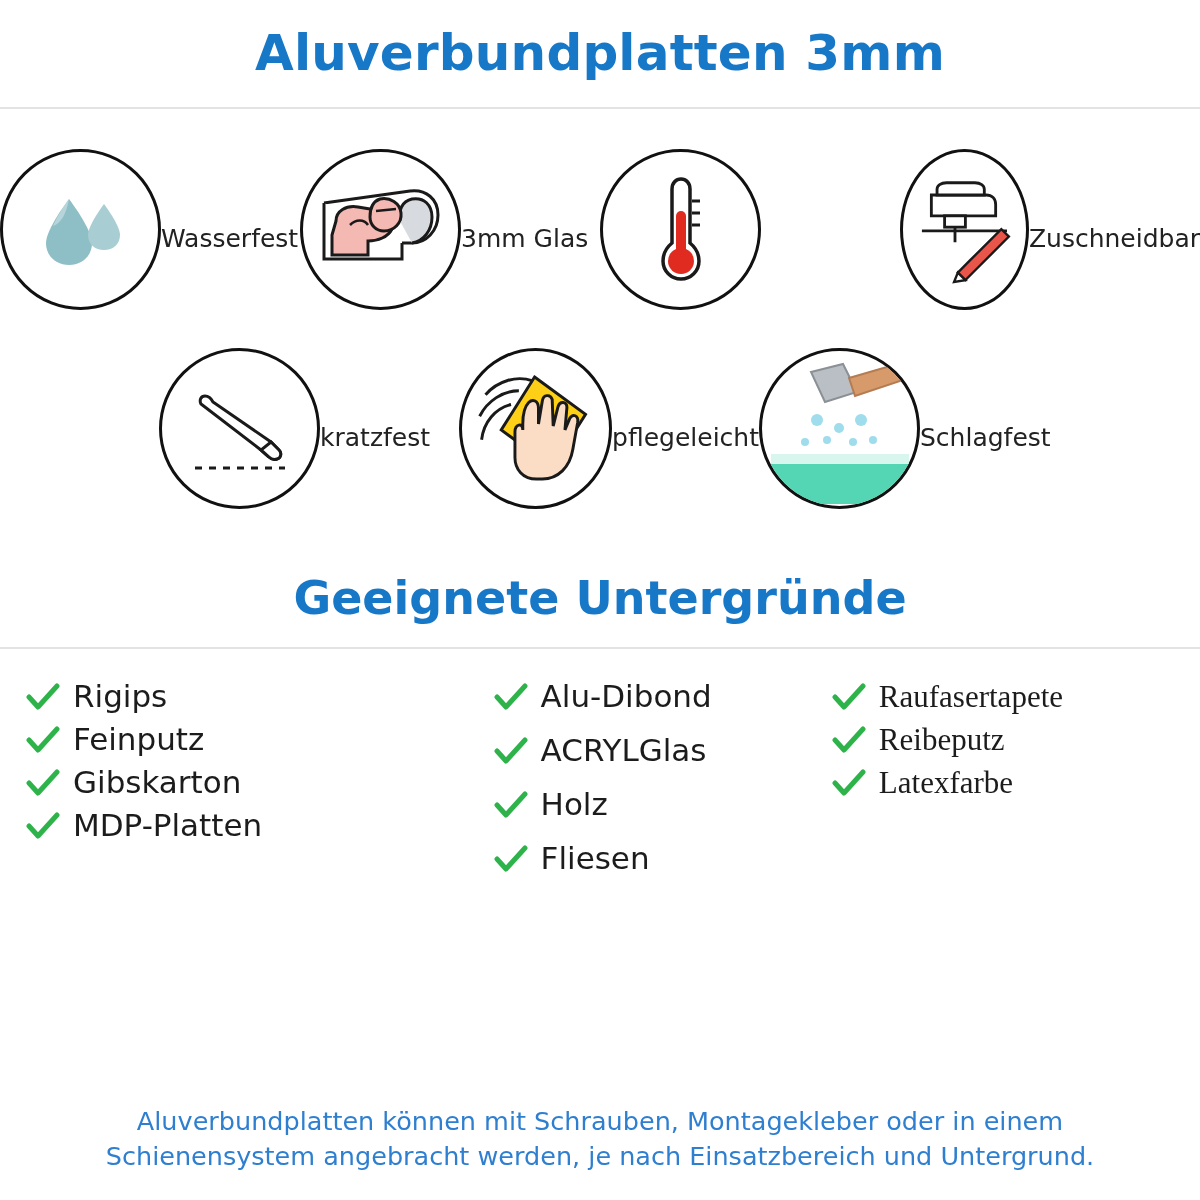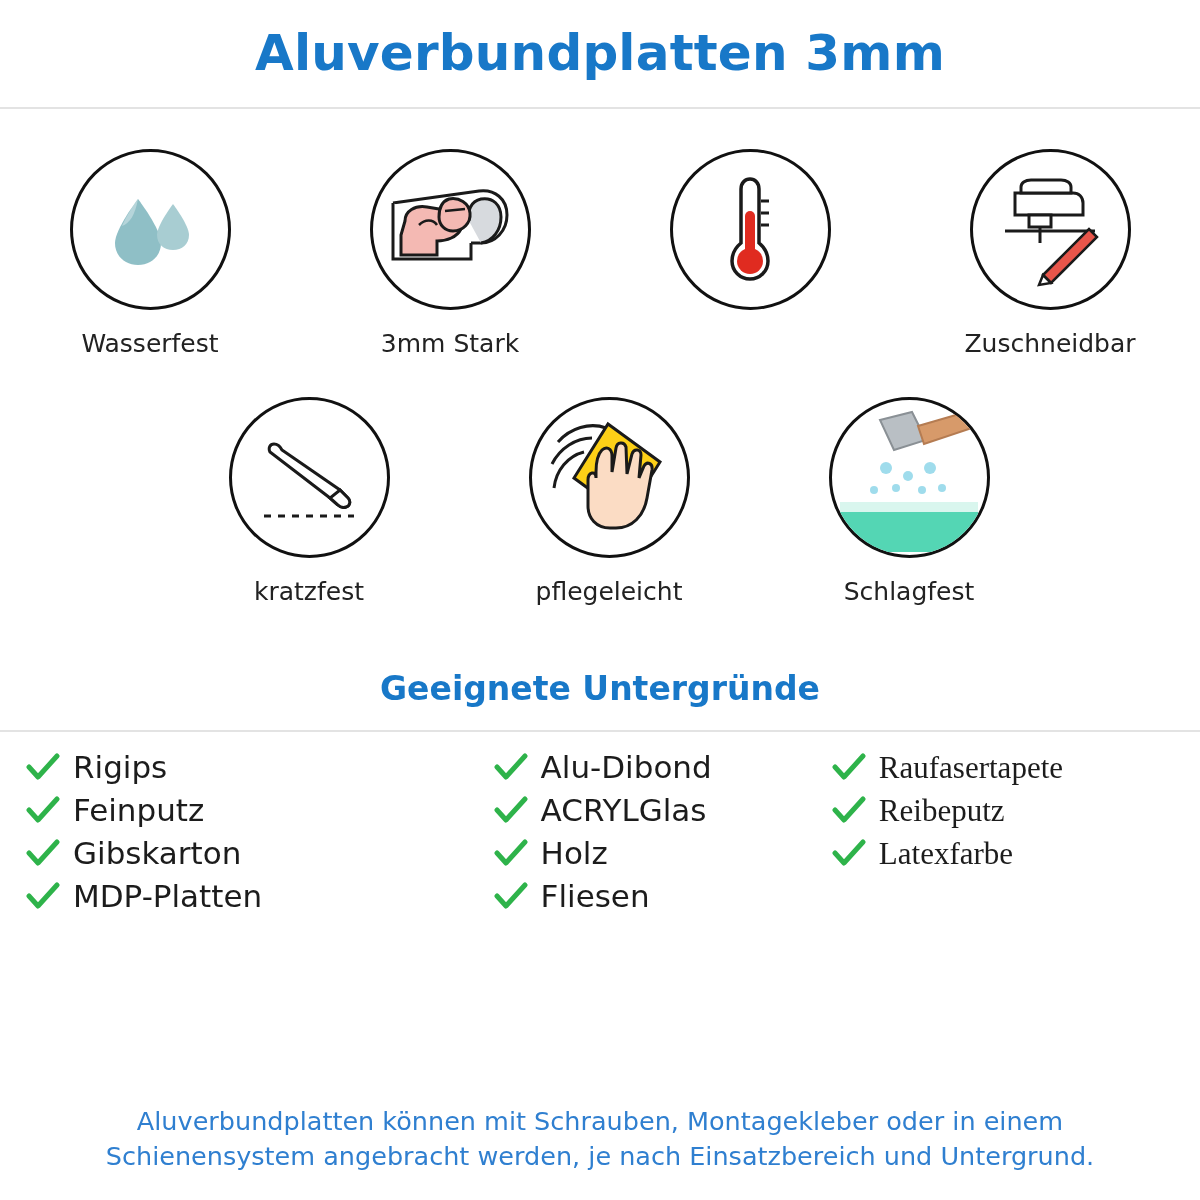--- a/index.html
+++ b/index.html
@@ -50,21 +50,21 @@
     align-items: flex-start;
   }
   .feat-row.row1 .feat {
     width: 300px;
   }
   .feat-row.row2 .feat {
     width: 300px;
   }
   .feat {
     display: flex;
-    flex-direction: column;
+    flex-direction: row;
     align-items: center;
   }
   .circle {
     width: 155px;
     height: 155px;
     border-radius: 50%;
     border: 3px solid #111111;
     background: #ffffff;
     display: flex;
     align-items: center;
@@ -84,45 +84,45 @@
     margin-top: 38px;
     margin-left: 18px;
   }
 
   
   .sub-title-block {
     margin-top: 62px;
     text-align: center;
   }
   .sub-title {
-    font-size: 33px;
+    font-size: 46px;
     color: #1878c8;
     font-weight: 700;
   }
   .rule2 {
     margin-top: 22px;
     height: 2px;
     background: #e3e3e3;
     width: 100%;
   }
 
   
   .lists {
-    margin-top: 14px;
+    margin-top: 26px;
     display: flex;
     padding: 0 10px 0 26px;
     box-sizing: border-box;
     justify-content: space-between;
   }
   .list-col {
     display: flex;
     flex-direction: column;
   }
   .col-a { width: 470px; }
-  .col-b { width: 340px; }
+  .col-b { width: 340px; gap: 11px; }
   .col-c { width: 360px; font-family: Liberation Serif, serif; }
   .li {
     display: flex;
     align-items: center;
     height: 43px;
   }
   .check {
     width: 34px;
     height: 30px;
     flex: 0 0 34px;
@@ -183,21 +183,21 @@
             <path d="M106 88 C118 86 126 75 126 62 C126 50 118 42 106 44 C96 46 92 56 94 66" fill="#d7dade" stroke="#1a1a1a" stroke-width="3"></path>
             <path d="M18 48 L18 104 L96 104 L96 88" fill="#ffffff" stroke="#1a1a1a" stroke-width="3"></path>
 
             <path d="M30 66 C30 56 40 50 52 52 L76 56 C86 58 90 66 86 74 C82 82 72 86 62 86 L62 100 L26 100 L26 80 Z" fill="#f4b9b3" stroke="#1a1a1a" stroke-width="3"></path>
 
             <path d="M74 44 C84 42 94 48 95 58 C96 68 88 76 78 76 C70 76 64 70 64 62 C64 52 68 46 74 44 Z" fill="#f4b9b3" stroke="#1a1a1a" stroke-width="3"></path>
             <path d="M70 56 L90 54" stroke="#1a1a1a" stroke-width="2.5" fill="none"></path>
             <path d="M44 70 C50 64 58 64 62 70" stroke="#1a1a1a" stroke-width="2.5" fill="none"></path>
           </svg>
         </div>
-        <div class="feat-label">3mm Stark</div>
+        <div class="feat-label">3mm Glas</div>
       </div>
 
       <div class="feat">
         <div class="circle">
           <svg width="118" height="118" viewBox="0 0 118 118">
             <path d="M50 18 C50 12 54 8 59 8 C64 8 68 12 68 18 L68 72 C74 77 77 84 77 90 C77 100 69 108 59 108
                      C49 108 41 100 41 90 C41 84 44 77 50 72 Z" fill="#ffffff" stroke="#1a1a1a" stroke-width="3.5"></path>
             <circle cx="59" cy="90" r="13" fill="#e02b20"></circle>
             <rect x="54" y="40" width="10" height="46" rx="5" fill="#e02b20"></rect>
             <line x1="70" y1="30" x2="78" y2="30" stroke="#1a1a1a" stroke-width="3"></line>

